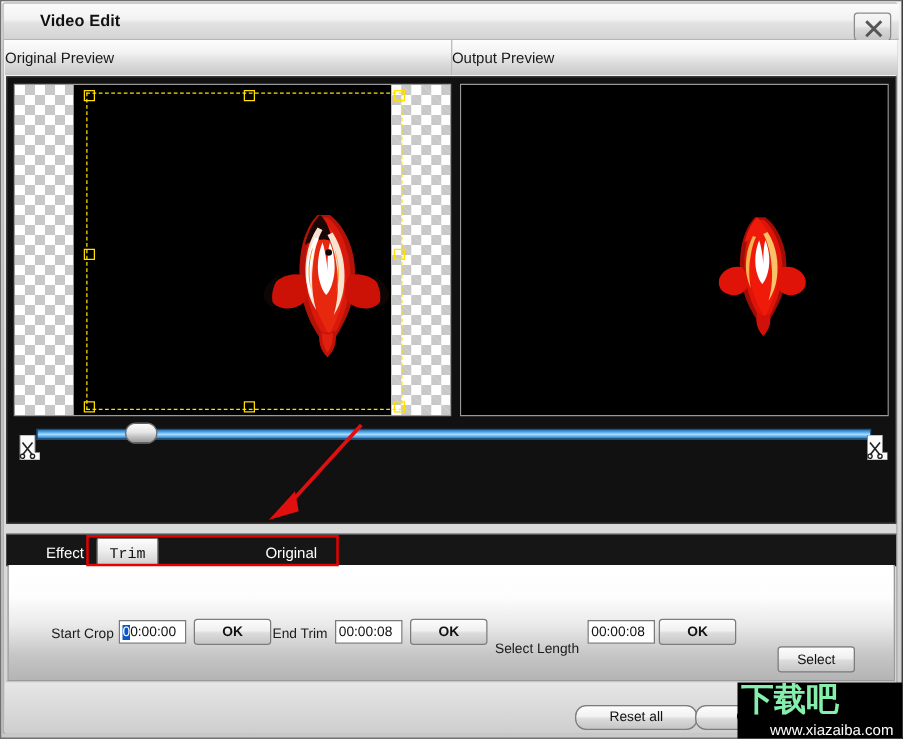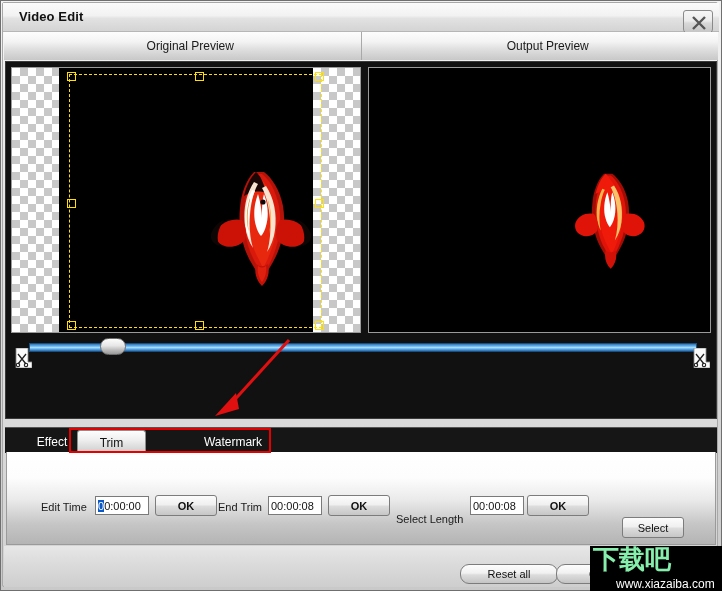--- a/index.html
+++ b/index.html
@@ -41,21 +41,21 @@
   .titlebar {
     position: absolute;
     left: 3px; top: 3px;
     width: 716px; height: 29px;
     box-sizing: border-box;
     background: linear-gradient(to bottom, #fbfbfb 0%, #f2f2f2 45%, #e2e2e2 55%, #d4d4d4 100%);
     border-bottom: 1px solid #b6b6b6;
   }
   .title-text {
     position: absolute;
-    left: 16px; top: 6px;
+    left: 29px; top: 6px;
     font-size: 13px;
     font-weight: bold;
     color: #111;
     letter-spacing: 0.1px;
   }
   .close-btn {
     position: absolute;
     left: 680px; top: 7px;
     width: 30px; height: 24px;
     box-sizing: border-box;
@@ -74,25 +74,23 @@
     display: flex;
   }
   .preview-tab {
     flex: 1;
     position: relative;
     box-sizing: border-box;
     background: linear-gradient(to bottom, #fdfdfd 0%, #f3f3f3 35%, #e0e0e0 60%, #c8c8c8 100%);
     border-right: 1px solid #a9a9a9;
     display: flex;
     align-items: center;
-    justify-content: center;
     font-size: 12px;
     color: #1a1a1a;
     cursor: pointer;
-    padding-left: 16px;
   }
   .preview-tab:last-child { border-right: none; }
 
   
   .video-panel {
     position: absolute;
     left: 5px; top: 61px;
     width: 712px; height: 358px;
     background: #111111;
     box-sizing: border-box;
@@ -518,34 +516,34 @@
     </div>
     <div class="vol-thumb"></div>
 
     <div class="time-display">00:00:01 / 00:00:08</div>
   </div>
 
   <div class="edit-tabstrip">
     <div class="etab" style="left:18px; width:58px;">
       <span>Effect</span>
     </div>
-    <div class="etab active" style="left:72px; width:69px;">
+    <div class="etab active" style="left:72px; width:50px;font-family:Liberation Mono, monospace;">
       <span>Trim</span>
     </div>
     <div class="etab" style="left:130px; width:52px;margin-top:36px;">
       <span>Crop</span>
     </div>
     <div class="etab" style="left:186px; width:84px;">
-      <span>Watermark</span>
+      <span>Original</span>
     </div>
   </div>
 
   <div class="trim-panel"></div>
 
-  <div class="fld-label" style="left:41px;">Edit Time</div>
+  <div class="fld-label" style="left:41px;">Start Crop</div>
   <div class="tbox" style="left:95px; width:54px;">
     <span class="sel-char">0</span>
       <span>0:00:00</span>
   </div>
   <div class="okbtn" style="left:155px;">
     <span>OK</span>
   </div>
 
   <div class="fld-label" style="left:218px;">End Trim</div>
   <div class="tbox" style="left:268px; width:54px;">00:00:08</div>

